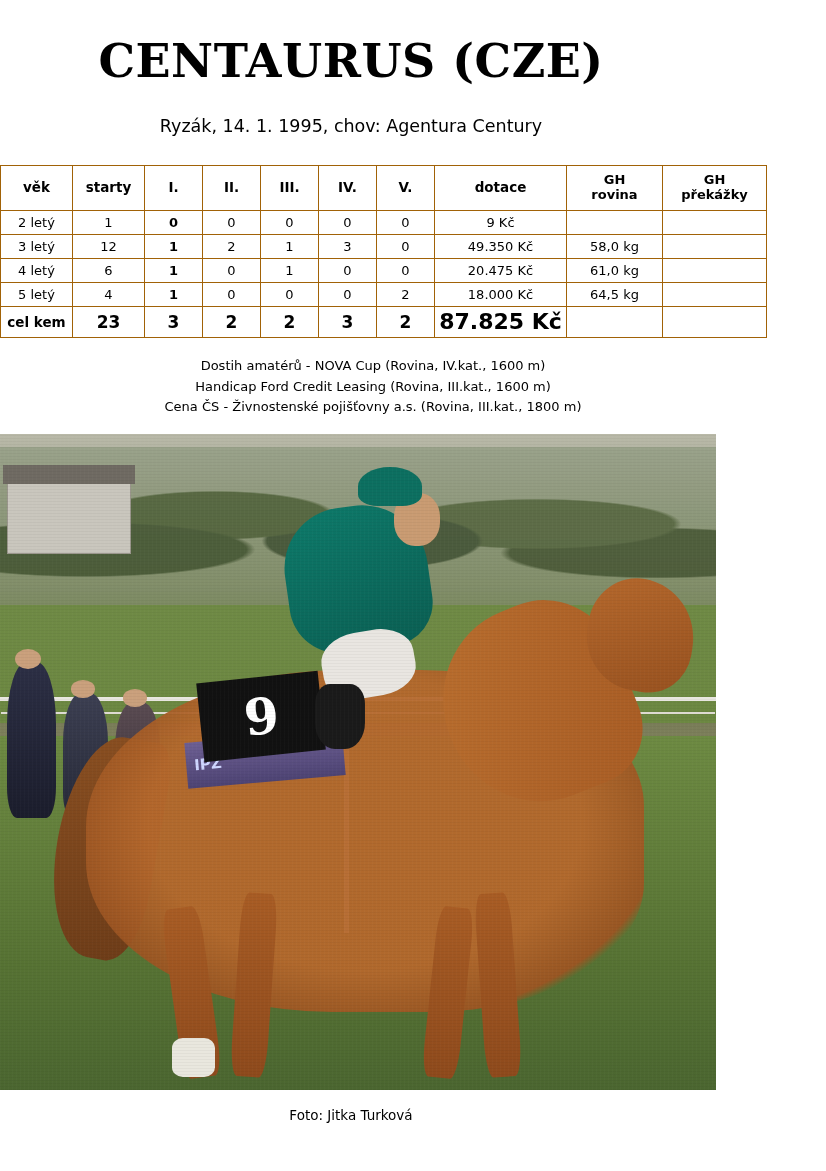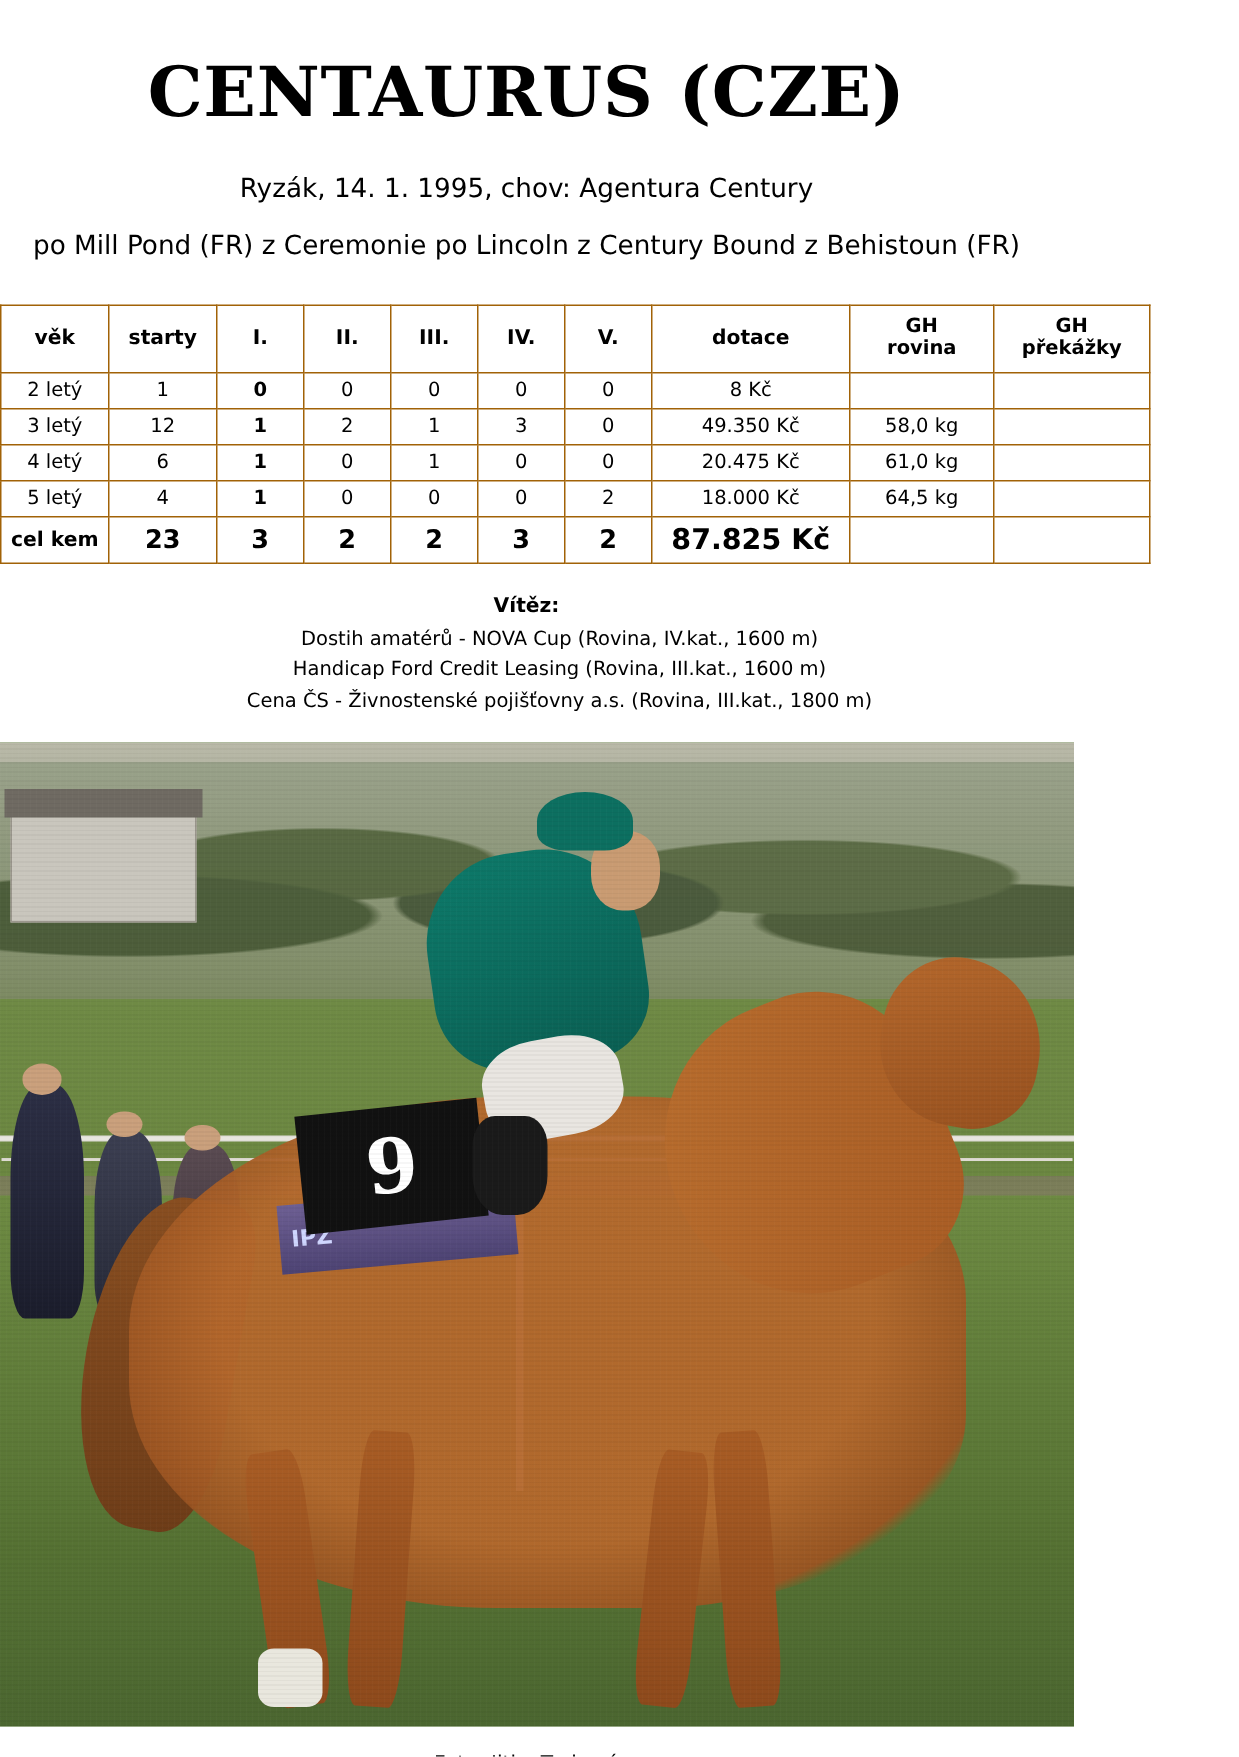--- a/index.html
+++ b/index.html
@@ -85,21 +85,21 @@
   tr.total td {
     font-weight: bold;
     font-size: 17px;
     height: 26px;
   }
   tr.total td.label {
     font-size: 13.5px;
     margin-left: 12px;
   }
   tr.total td.money {
-    font-size: 19px;
+    font-size: 22px;
   }
 
   .winner-block {
     margin-top: 18px;
     text-align: center;
     font-size: 13px;
     line-height: 1.6;
   }
   .winner-title {
     font-weight: bold;
@@ -320,21 +320,20 @@
 </style>
 </head>
 <body>
 
 <div class="page">
 
   <h1 class="title">CENTAURUS (CZE)</h1>
 
   <div class="subtitle-block">
     <span class="subtitle-line">Ryzák, 14. 1. 1995, chov:  Agentura Century</span>
-    <span class="subtitle-line">po Mill Pond (FR) z Ceremonie po Lincoln z Century Bound z Behistoun (FR)</span>
   </div>
 
   <table class="stats">
     <colgroup>
       <col class="col-vek">
       <col class="col-starty">
       <col class="col-pl">
       <col class="col-pl">
       <col class="col-pl">
       <col class="col-pl">
@@ -365,21 +364,21 @@
     </thead>
     <tbody>
       <tr>
         <td>2 letý</td>
         <td>1</td>
         <td class="bold1">0</td>
         <td>0</td>
         <td>0</td>
         <td>0</td>
         <td>0</td>
-        <td class="money">8 Kč</td>
+        <td class="money">9 Kč</td>
         <td class="ghcell"></td>
         <td class="ghcell"></td>
       </tr>
       <tr>
         <td>3 letý</td>
         <td>12</td>
         <td class="bold1">1</td>
         <td>2</td>
         <td>1</td>
         <td>3</td>
@@ -421,21 +420,20 @@
         <td>3</td>
         <td>2</td>
         <td class="money">87.825 Kč</td>
         <td class="ghcell"></td>
         <td class="ghcell"></td>
       </tr>
     </tbody>
   </table>
 
   <div class="winner-block">
-    <span class="winner-title">Vítěz:</span>
     <span class="winner-line">Dostih amatérů - NOVA Cup (Rovina, IV.kat., 1600 m)</span>
     <span class="winner-line">Handicap Ford Credit Leasing (Rovina, III.kat., 1600 m)</span>
     <span class="winner-line">Cena ČS - Živnostenské pojišťovny a.s. (Rovina, III.kat., 1800 m)</span>
   </div>
 
   <div class="photo-wrap">
     <div class="photo">
       <div class="ph-sky"></div>
       <div class="ph-trees"></div>
       <div class="ph-building"></div>

